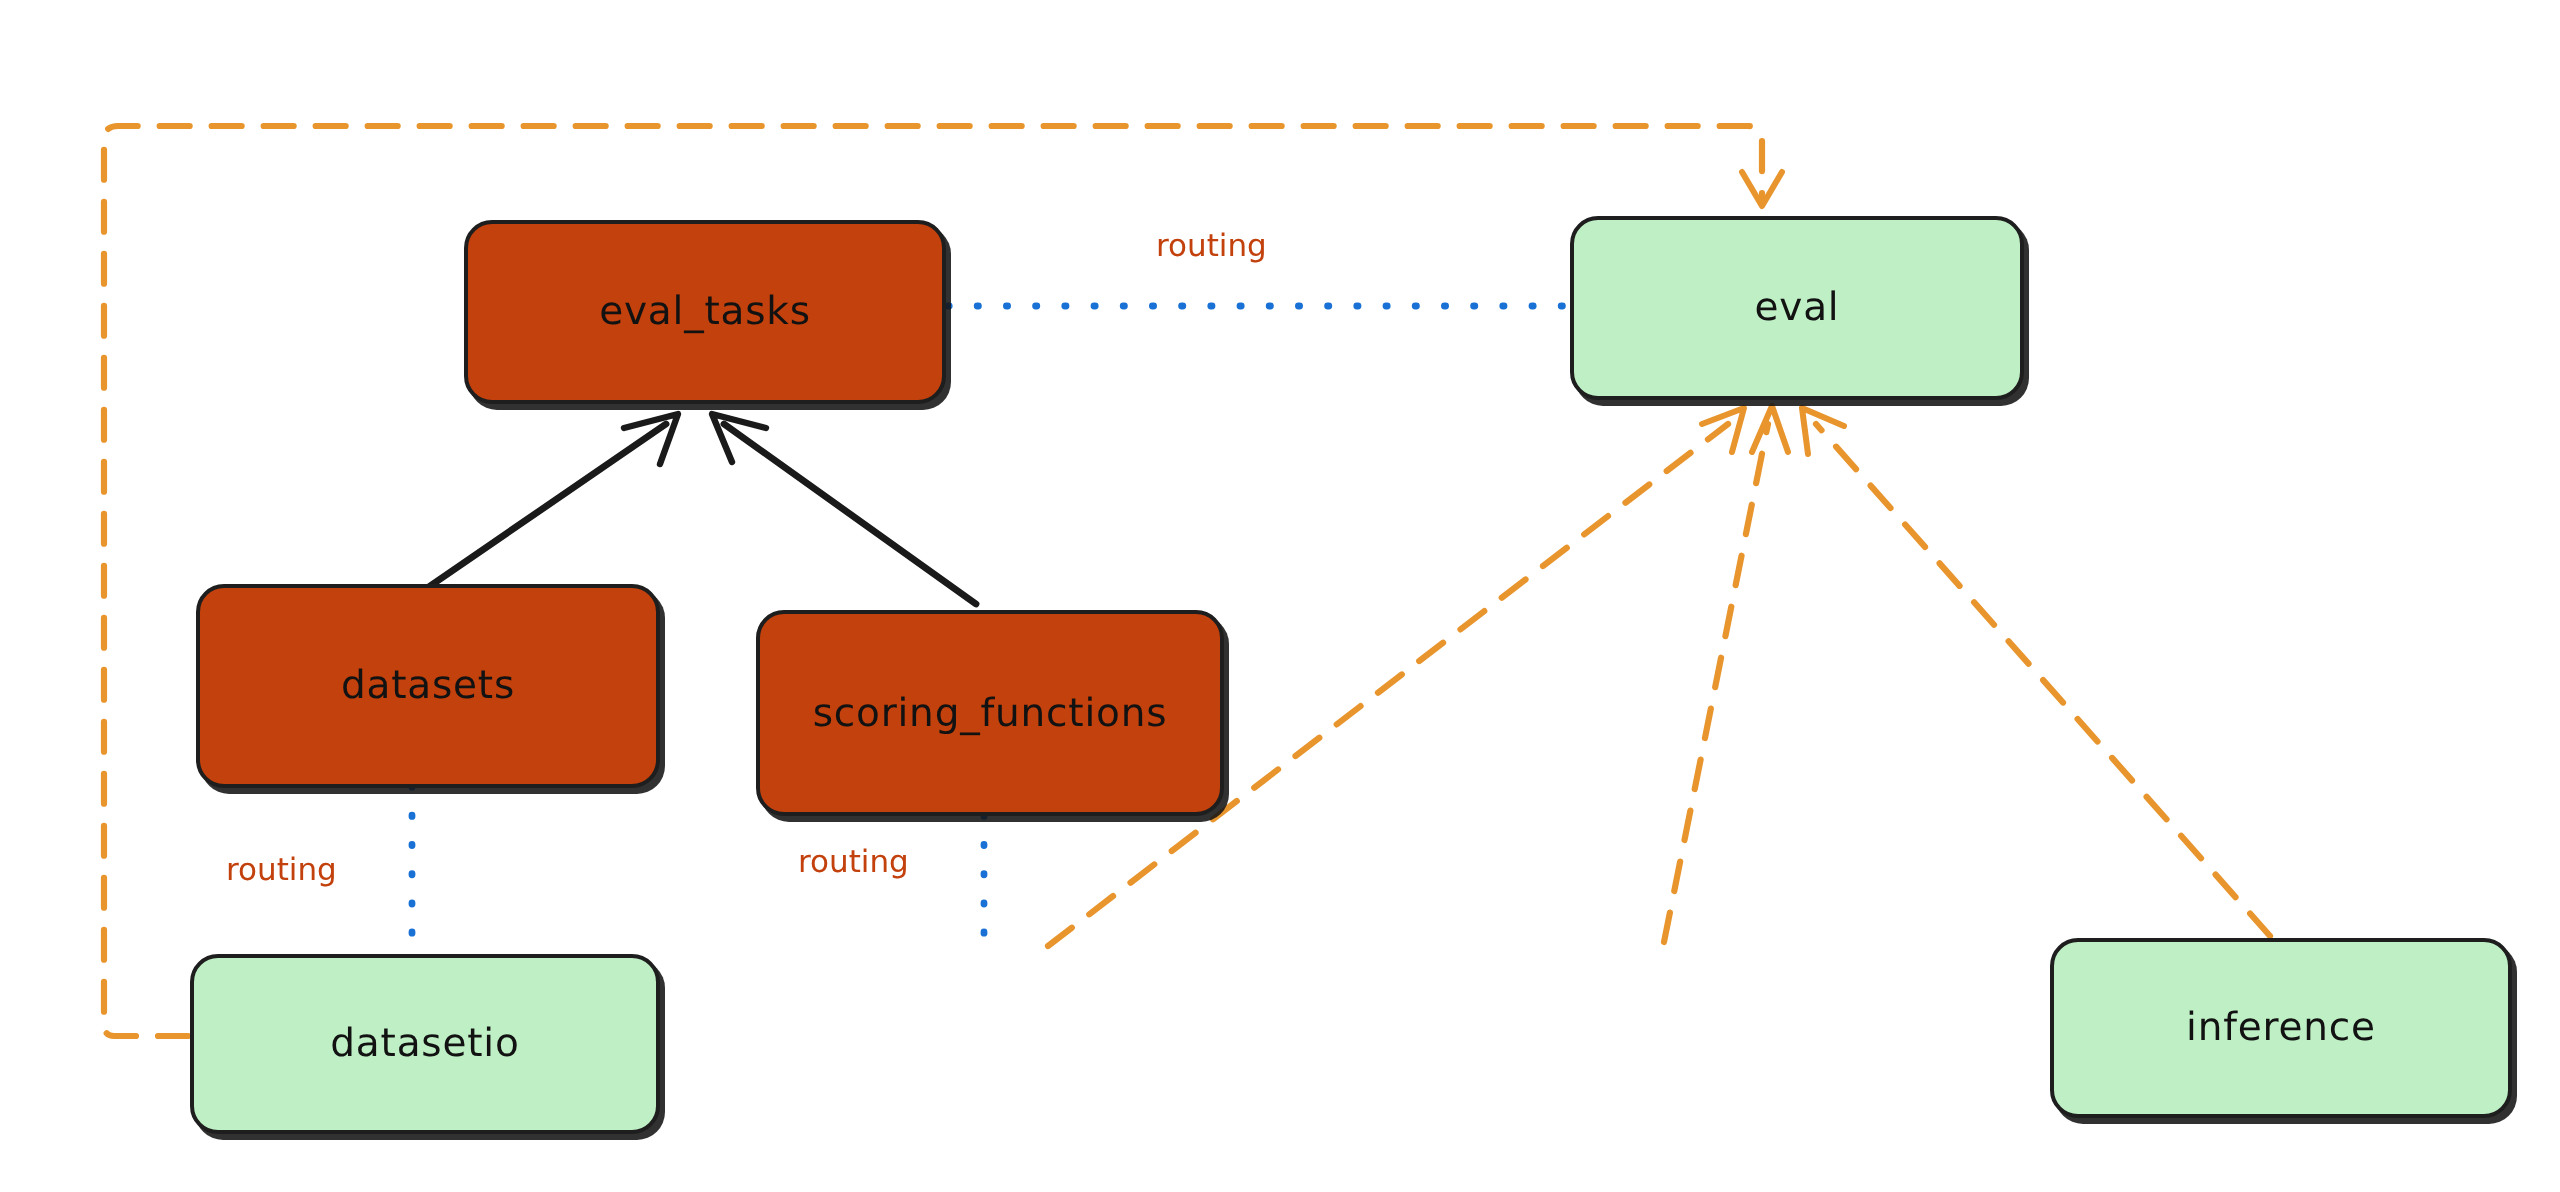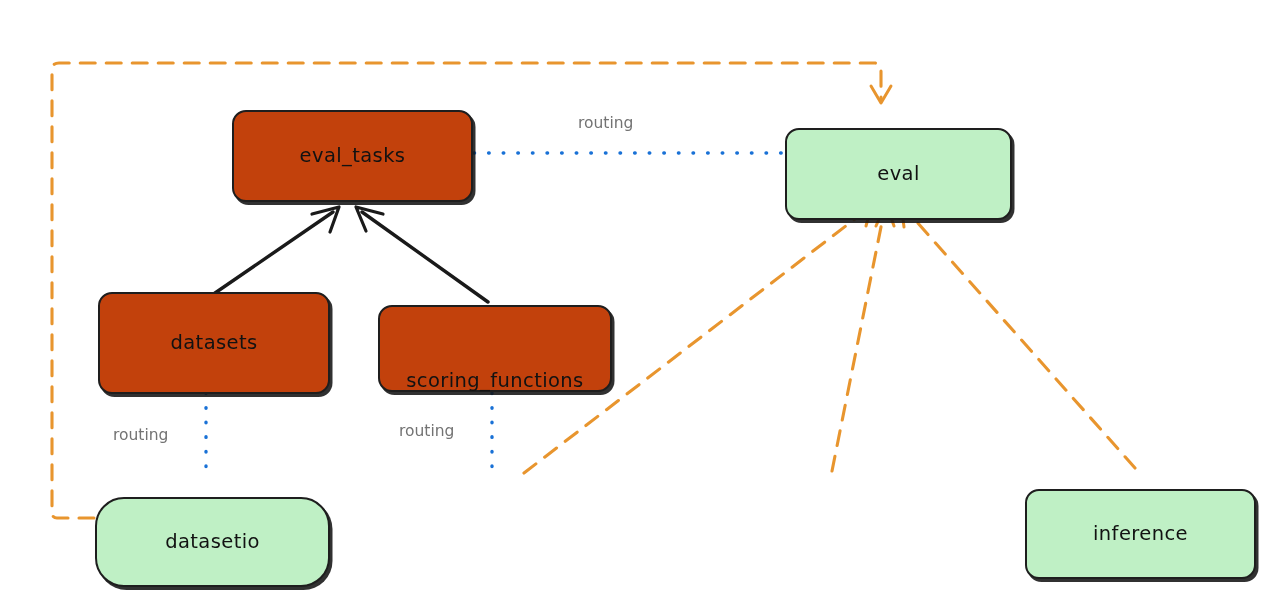--- a/index.html
+++ b/index.html
@@ -30,35 +30,35 @@
     box-sizing: border-box;
     display: flex;
     align-items: center;
     justify-content: center;
     border: 2.6px solid #1e1e1e;
     border-radius: 14px;
     box-shadow: 2.5px 3px 0 rgba(20,20,20,0.88);
     z-index: 3;
   }
   .node.blue  { background: #c2410c; }
-  .node.green { background: #bff0c5; margin-top: 20px; }
+  .node.green { background: #bff0c5; }
   .node-label {
     font-family: "DejaVu Sans", sans-serif;
     font-size: 19.5px;
     color: #121212;
     letter-spacing: 0.4px;
     white-space: nowrap;
     text-align: center;
     line-height: 1;
   }
   .edge-label {
     position: absolute;
     font-family: "DejaVu Sans", sans-serif;
     font-size: 15.5px;
-    color: #737373;
+    color: #c2410c;
     white-space: nowrap;
     z-index: 4;
     line-height: 1;
   }
 </style>
 </head>
 <body>
 
 <div id="diagram-root">
 
@@ -94,25 +94,25 @@
   </div>
 
   <div class="node green" style="left:785px; top:108px; width:227px; height:92px;">
     <span class="node-label">eval</span>
   </div>
 
   <div class="node blue" style="left:98px; top:292px; width:232px; height:102px;">
     <span class="node-label">datasets</span>
   </div>
 
-  <div class="node blue" style="left:378px; top:305px; width:234px; height:87px;align-items:flex-end;">
+  <div class="node blue" style="left:378px; top:305px; width:234px; height:103px;">
     <span class="node-label">scoring_functions</span>
   </div>
 
-  <div class="node green" style="left:95px; top:477px; width:235px; height:90px;border-radius:29px;">
+  <div class="node green" style="left:95px; top:477px; width:235px; height:90px;">
     <span class="node-label">datasetio</span>
   </div>
 
 
 
   <div class="node green" style="left:1025px; top:469px; width:231px; height:90px;">
     <span class="node-label">inference</span>
   </div>
 
   <div class="edge-label" style="left:578px; top:116px;">routing</div>

